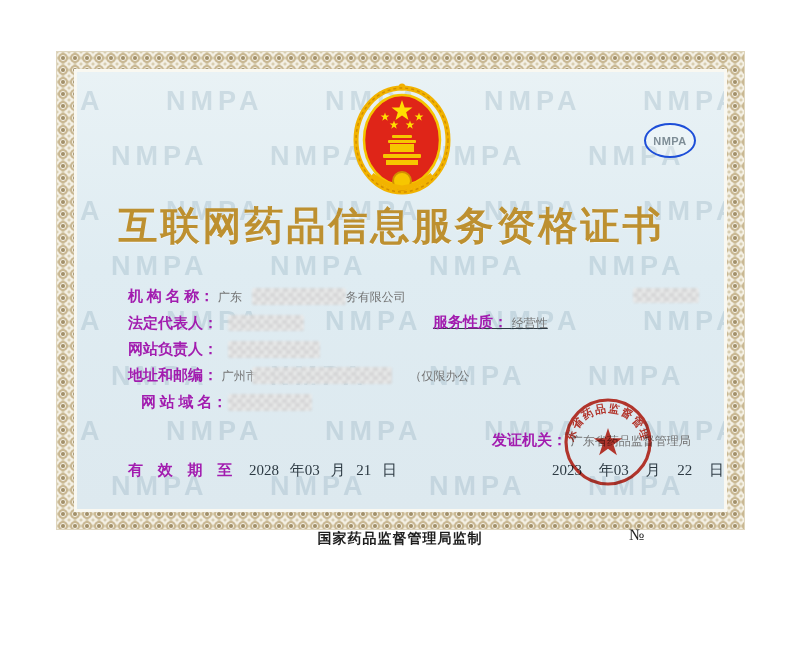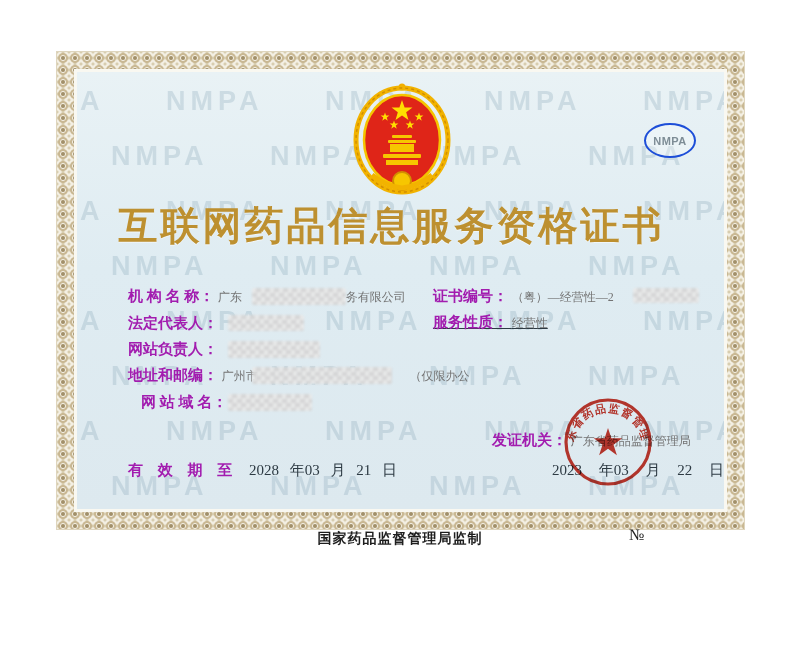--- a/index.html
+++ b/index.html
@@ -146,24 +146,20 @@
     <span>NMPA</span>
   </div>
 
   <div class="cert-title">互联网药品信息服务资格证书</div>
 
   <div class="row r1l">
     <span class="lbl">机 构 名 称：</span>
     <span class="val">广东</span>
     <span class="val" style="margin-left:100px;">务有限公司</span>
   </div>
-  <div class="row r1r">
-    <span class="lbl">证书编号：</span>
-    <span class="val">（粤）—经营性—2</span>
-  </div>
 
   <div class="row r2l">
     <span class="lbl">法定代表人：</span>
   </div>
   <div class="row r2r">
     <span class="lbl">服务性质：</span>
     <span class="val">经营性</span>
   </div>
 
   <div class="row r3l">

